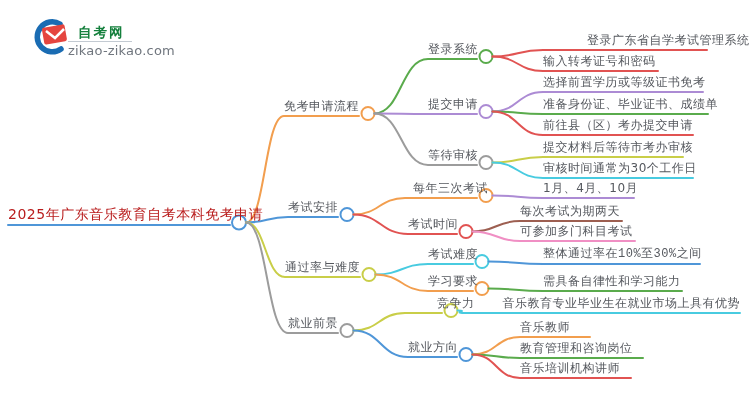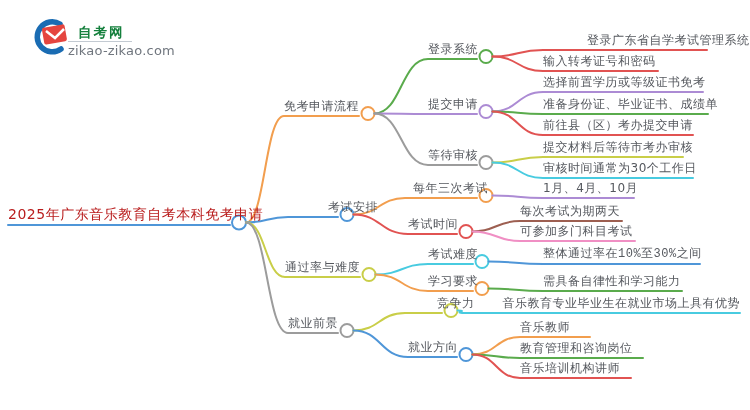--- a/index.html
+++ b/index.html
@@ -82,21 +82,21 @@
       <div class="node-label lvl2" style="left: 428px; top: 42px; width: 49px;">登录系统</div>
       <div class="node-label lvl2" style="left: 543px; top: 33px; width: 164px; margin-left: 44px;">登录广东省自学考试管理系统</div>
       <div class="node-label lvl2" style="left: 543px; top: 54px; width: 115px;">输入转考证号和密码</div>
       <div class="node-label lvl2" style="left: 428px; top: 97px; width: 49px;">提交申请</div>
       <div class="node-label lvl2" style="left: 543px; top: 75px; width: 160px;">选择前置学历或等级证书免考</div>
       <div class="node-label lvl2" style="left: 543px; top: 97px; width: 165px;">准备身份证、毕业证书、成绩单</div>
       <div class="node-label lvl2" style="left: 543px; top: 118px; width: 150px;">前往县（区）考办提交申请</div>
       <div class="node-label lvl2" style="left: 428px; top: 148px; width: 49px;">等待审核</div>
       <div class="node-label lvl2" style="left: 543px; top: 140px; width: 140px;">提交材料后等待市考办审核</div>
       <div class="node-label lvl2" style="left: 543px; top: 161px; width: 150px;">审核时间通常为30个工作日</div>
-      <div class="node-label lvl1" style="left: 288px; top: 200px; width: 50px; margin-left: 40px;">考试安排</div>
+      <div class="node-label lvl1" style="left: 288px; top: 200px; width: 50px;">考试安排</div>
       <div class="node-label lvl2" style="left: 405px; top: 181px; width: 72px; margin-left: 8px;">每年三次考试</div>
       <div class="node-label lvl2" style="left: 543px; top: 181px; width: 91px;">1月、4月、10月</div>
       <div class="node-label lvl2" style="left: 408px; top: 217px; width: 49px;">考试时间</div>
       <div class="node-label lvl2" style="left: 520px; top: 204px; width: 102px;">每次考试为期两天</div>
       <div class="node-label lvl2" style="left: 520px; top: 224px; width: 115px;">可参加多门科目考试</div>
       <div class="node-label lvl1" style="left: 285px; top: 260px; width: 75px;">通过率与难度</div>
       <div class="node-label lvl2" style="left: 428px; top: 247px; width: 45px;">考试难度</div>
       <div class="node-label lvl2" style="left: 543px; top: 247px; width: 157px; font-family: Liberation Mono, monospace;">整体通过率在10%至30%之间</div>
       <div class="node-label lvl2" style="left: 428px; top: 274px; width: 45px;">学习要求</div>
       <div class="node-label lvl2" style="left: 543px; top: 274px; width: 139px;">需具备自律性和学习能力</div>

